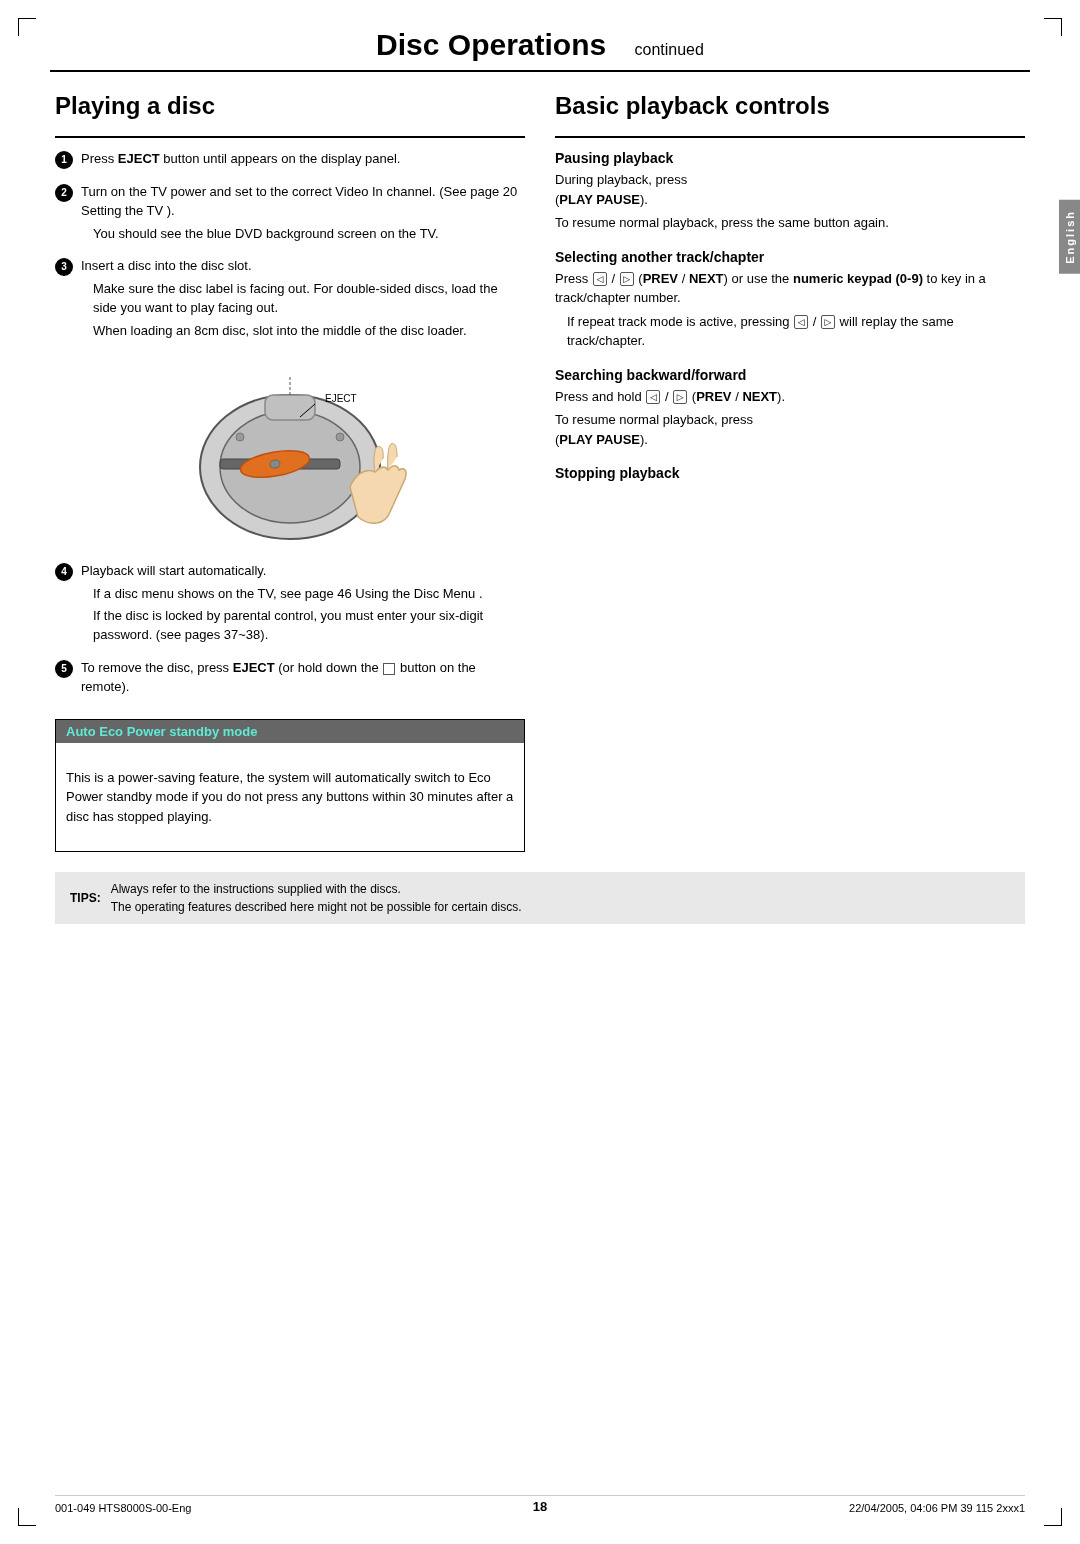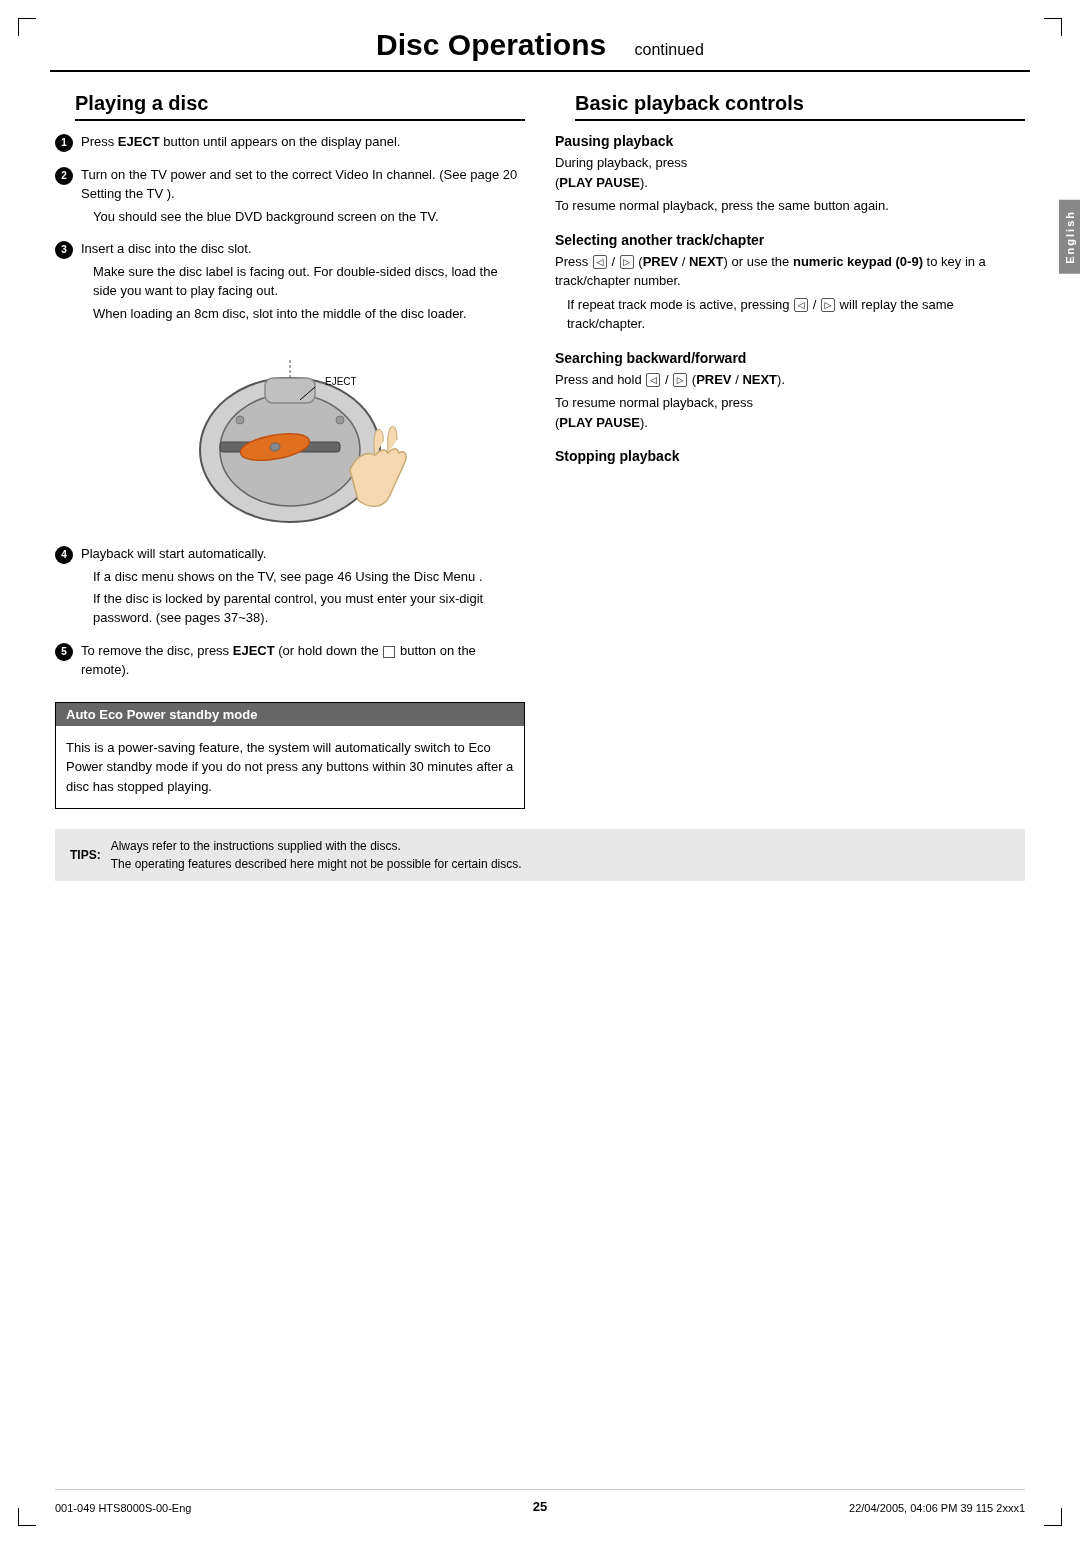--- a/index.html
+++ b/index.html
@@ -83,26 +83,25 @@
       padding-top: 10px;
     }
 
     
     .right-column {
       flex: 1;
       padding-top: 10px;
     }
 
     .section-title {
-      font-size: 20px;
+      font-size: 24px;
       font-weight: bold;
       border-bottom: 2px solid #000;
-      padding-bottom: 4px;
+      padding-bottom: 16px;
       margin-bottom: 12px;
-      margin-left: 20px;
     }
 
     
     .numbered-list {
       list-style: none;
       padding: 0;
     }
     .numbered-list li {
       display: flex;
       gap: 8px;
@@ -136,27 +135,27 @@
       position: relative;
     }
 
     
     .eco-power-box {
       border: 1px solid #000;
       margin-top: 18px;
     }
     .eco-power-title {
       background: #666;
-      color: #ffffff;
+      color: #5eead4;
       font-weight: bold;
       padding: 4px 10px;
       font-size: 13px;
     }
     .eco-power-content {
-      padding: 12px 10px;
+      padding: 25px 10px;
       font-size: 13px;
       line-height: 1.5;
     }
 
     
     .subsection {
       margin-bottom: 16px;
     }
     .subsection-title {
       font-weight: bold;
@@ -190,21 +189,21 @@
       position: absolute;
       bottom: 30px;
       left: 55px;
       right: 55px;
       display: flex;
       justify-content: space-between;
       align-items: center;
       font-size: 11px;
       color: #000;
       border-top: 1px solid #ccc;
-      padding-top: 12px;
+      padding-top: 6px;
     }
     .page-number-center {
       position: absolute;
       bottom: 30px;
       left: 50%;
       transform: translateX(-50%);
       font-size: 13px;
       font-weight: bold;
     }
 
@@ -369,21 +368,21 @@
   </div>
 
   <div class="tips-area">
     <span class="tips-label">TIPS:</span>
     <div>
       <div>Always refer to the instructions supplied with the discs.</div>
       <div>The operating features described here might not be possible for certain discs.</div>
     </div>
   </div>
 
-  <div class="page-number-center">25</div>
+  <div class="page-number-center">18</div>
 
   <div class="page-footer">
     <span>001-049 HTS8000S-00-Eng</span>
     <span>
       <span>22/04/2005, 04:06 PM</span>&nbsp;<span>39 115 2xxx1</span>
     </span>
   </div>
 
 </div>
 

